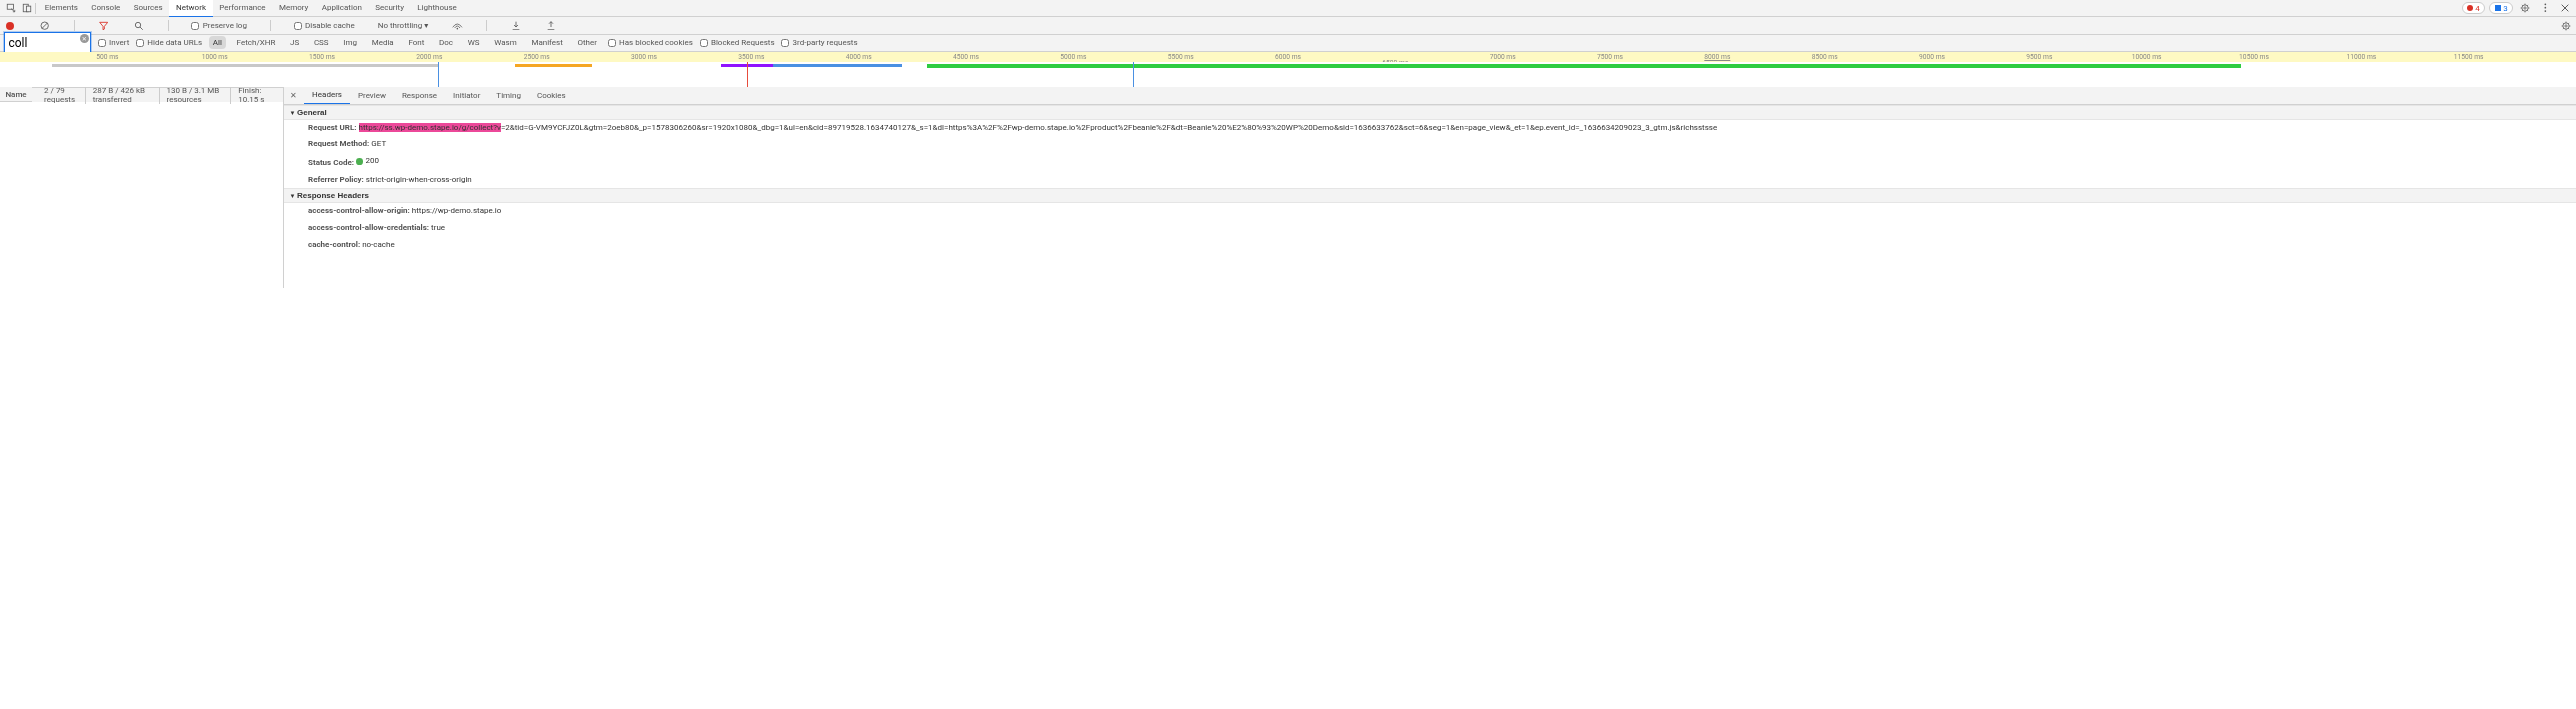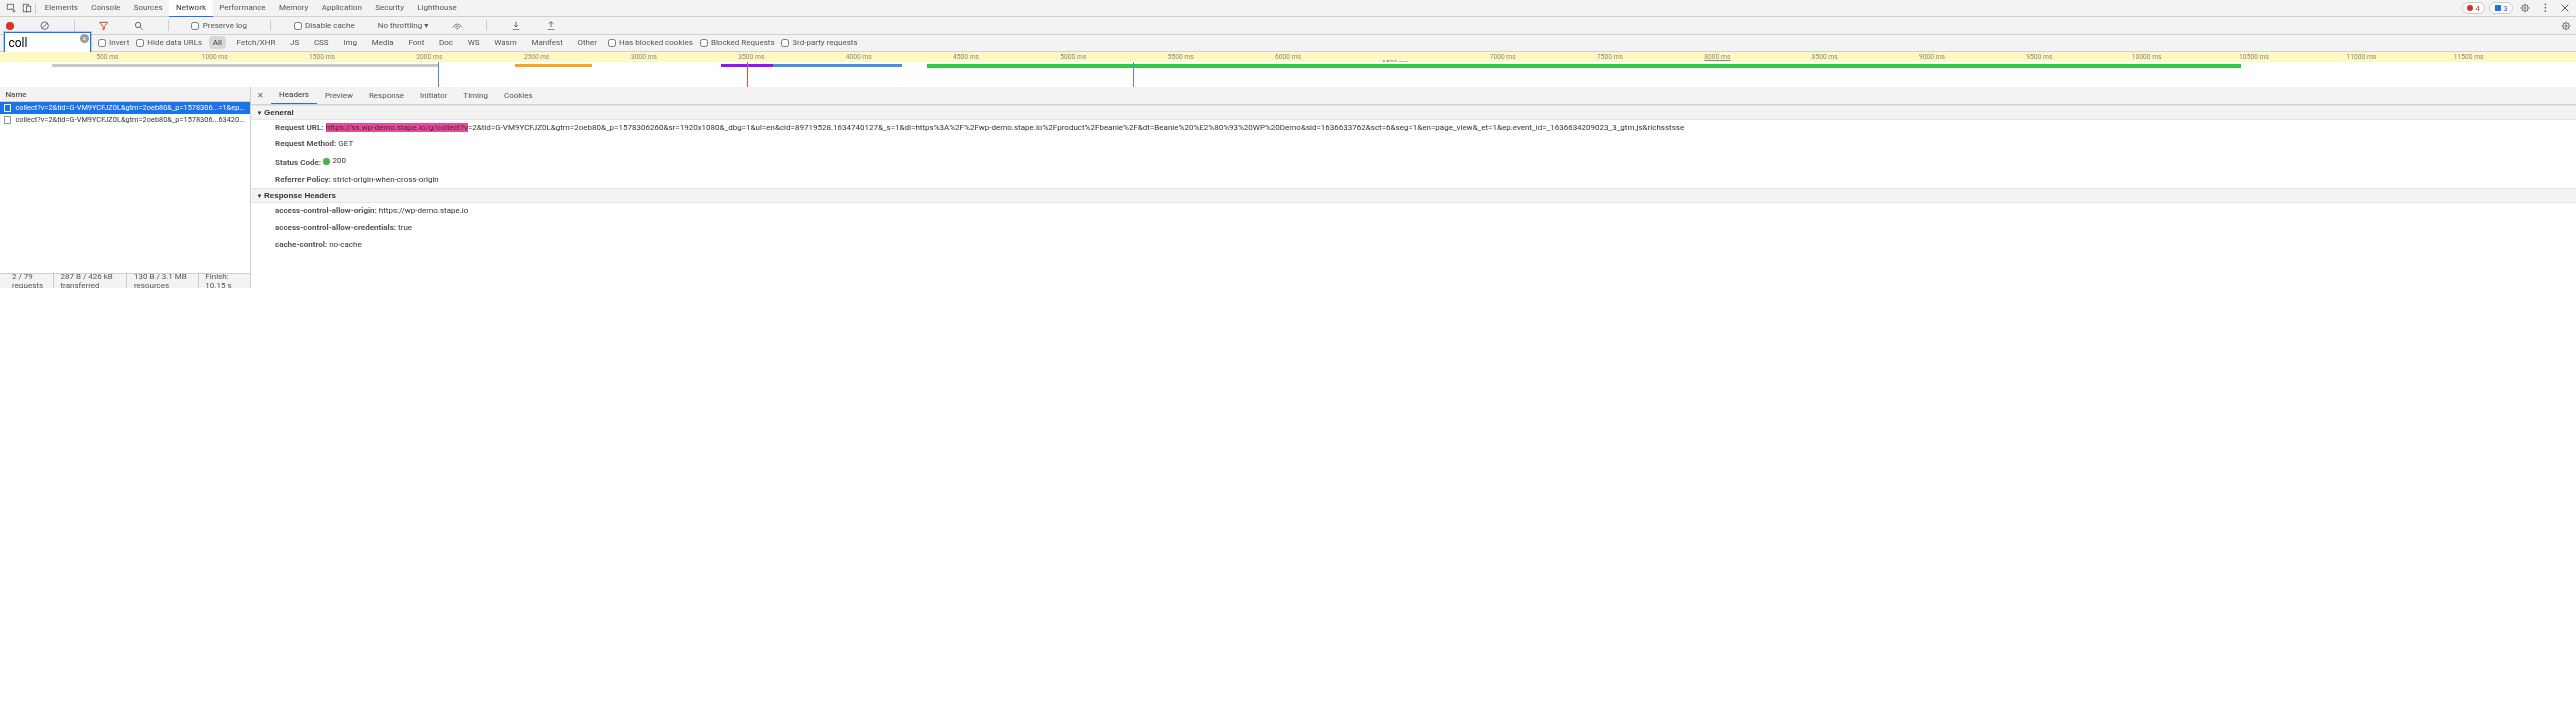--- a/index.html
+++ b/index.html
@@ -34,21 +34,21 @@
 
 .timeline{height:35px;border-bottom:0.7px solid #d0d0d0;position:relative;background:#fef9c3}
 .tl-ticks{display:flex;height:9.4px;position:relative}
 .tl-tick{position:absolute;font-size:6.7px;color:#888;top:1.3px;transform:translateX(-50%)}
 .tl-body{height:25.5px;position:relative;background:#fff}
 .tl-line-blue{position:absolute;top:0;bottom:0;width:0.7px;background:#4a90e2}
 .tl-line-red{position:absolute;top:0;bottom:0;width:0.7px;background:#e74c3c}
 .tl-bar{position:absolute;height:2.7px;top:4px}
 
 .main{display:flex;flex:1;min-height:0}
-.left{width:251px;border-right:0.7px solid #d0d0d0;display:flex;flex-direction:column}
+.left{width:284px;border-right:0.7px solid #d0d0d0;display:flex;flex-direction:row}
 .list-head{height:14.8px;background:#f3f3f3;border-bottom:0.7px solid #d0d0d0;padding:2.7px 5.4px;color:#555;font-weight:500}
 .list-body{flex:1;overflow:auto}
 .row{display:flex;align-items:center;height:12px;padding:0 4px;gap:4px;cursor:pointer;white-space:nowrap;overflow:hidden}
 .row.sel{background:#1a73e8;color:#fff}
 .row .rchk{width:7.4px;height:7.4px;border:0.7px solid #999;flex-shrink:0}
 .row.sel .rchk{border-color:#fff}
 .row .rtxt{overflow:hidden;text-overflow:ellipsis;font-size:7.4px}
 
 .status{height:14.8px;border-top:0.7px solid #d0d0d0;background:#f3f3f3;display:flex;align-items:center;padding:0 5.4px;gap:0;font-size:7.4px;color:#555}
 .status>span{padding:0 6.7px;border-right:0.7px solid #ccc}
@@ -231,21 +231,21 @@
         <span>3rd-party requests</span>
       </label>
   </div>
 
   <div class="timeline">
     <div class="tl-ticks" id="tl-ticks">
         <span class="tl-tick" style="left: 4.16667%;">500 ms</span>
         <span class="tl-tick" style="left: 8.33333%;">1000 ms</span>
         <span class="tl-tick" style="left: 12.5%;">1500 ms</span>
         <span class="tl-tick" style="left: 16.6667%;">2000 ms</span>
-        <span class="tl-tick" style="left: 20.8333%; font-style: italic;">2500 ms</span>
+        <span class="tl-tick" style="left: 20.8333%;">2500 ms</span>
         <span class="tl-tick" style="left: 25%;">3000 ms</span>
         <span class="tl-tick" style="left: 29.1667%;">3500 ms</span>
         <span class="tl-tick" style="left: 33.3333%;">4000 ms</span>
         <span class="tl-tick" style="left: 37.5%;">4500 ms</span>
         <span class="tl-tick" style="left: 41.6667%;">5000 ms</span>
         <span class="tl-tick" style="left: 45.8333%;">5500 ms</span>
         <span class="tl-tick" style="left: 50%;">6000 ms</span>
         <span class="tl-tick" style="left: 54.1667%; margin-top: 6px;">6500 ms</span>
         <span class="tl-tick" style="left: 58.3333%;">7000 ms</span>
         <span class="tl-tick" style="left: 62.5%;">7500 ms</span>

